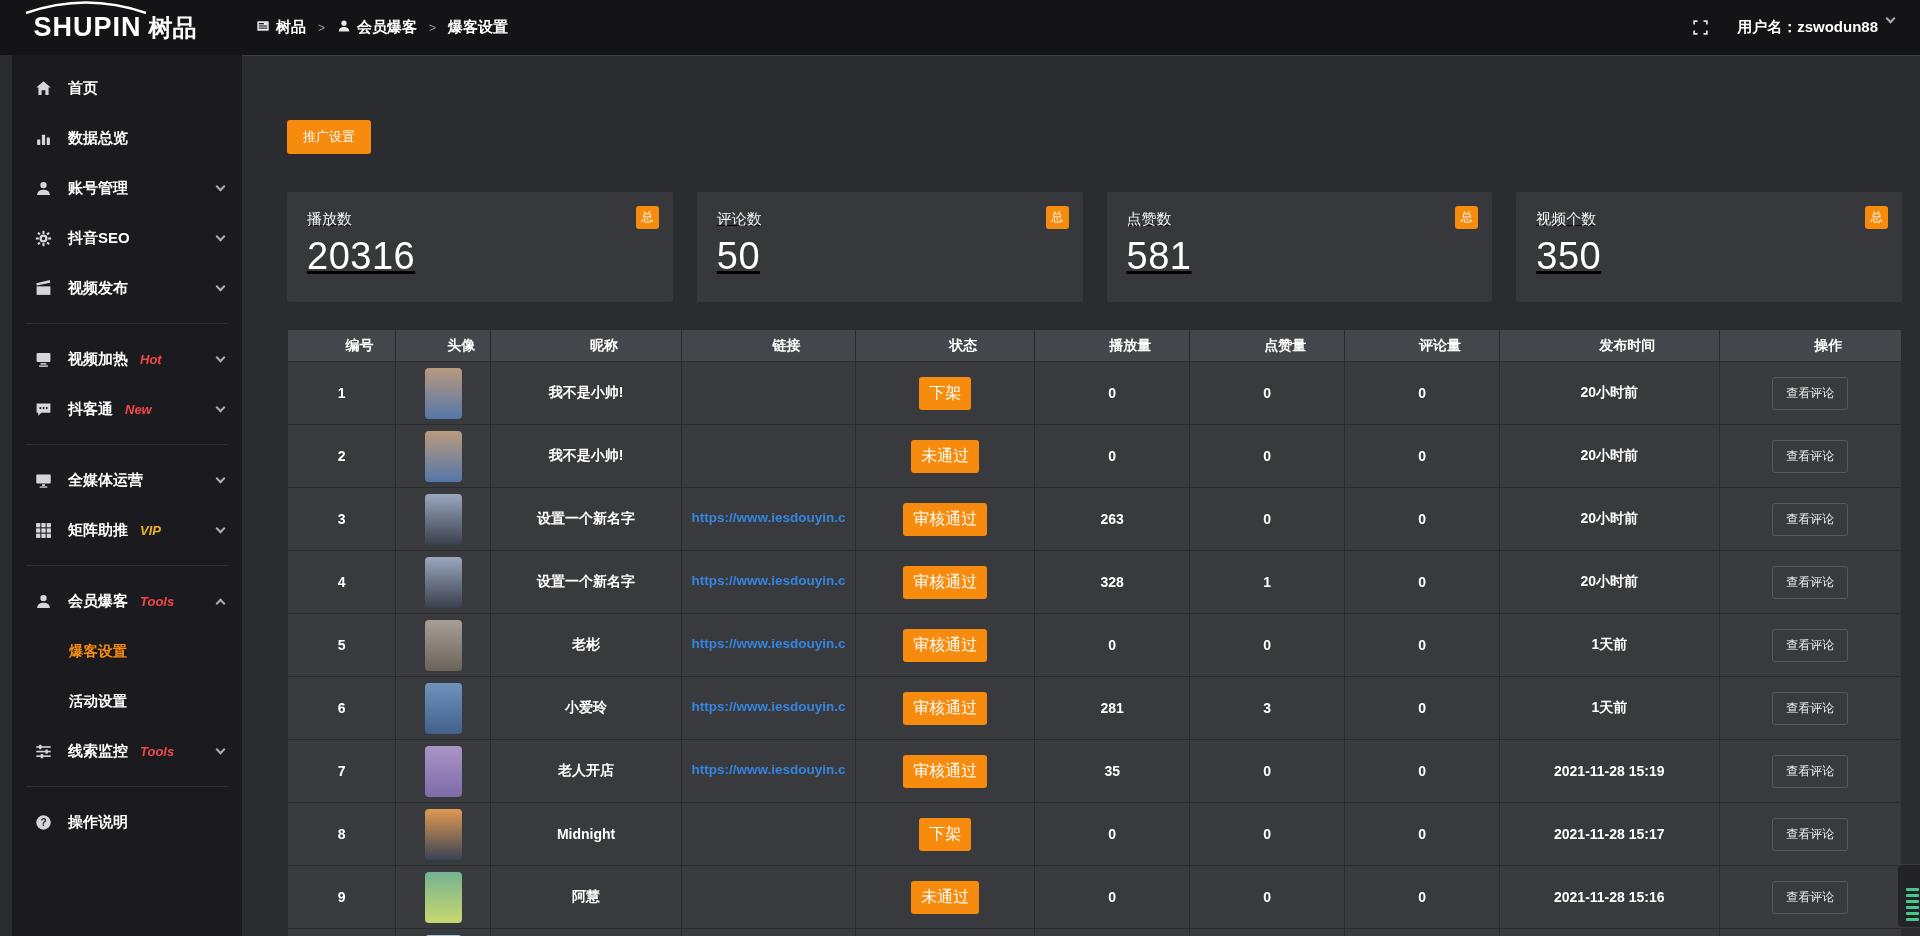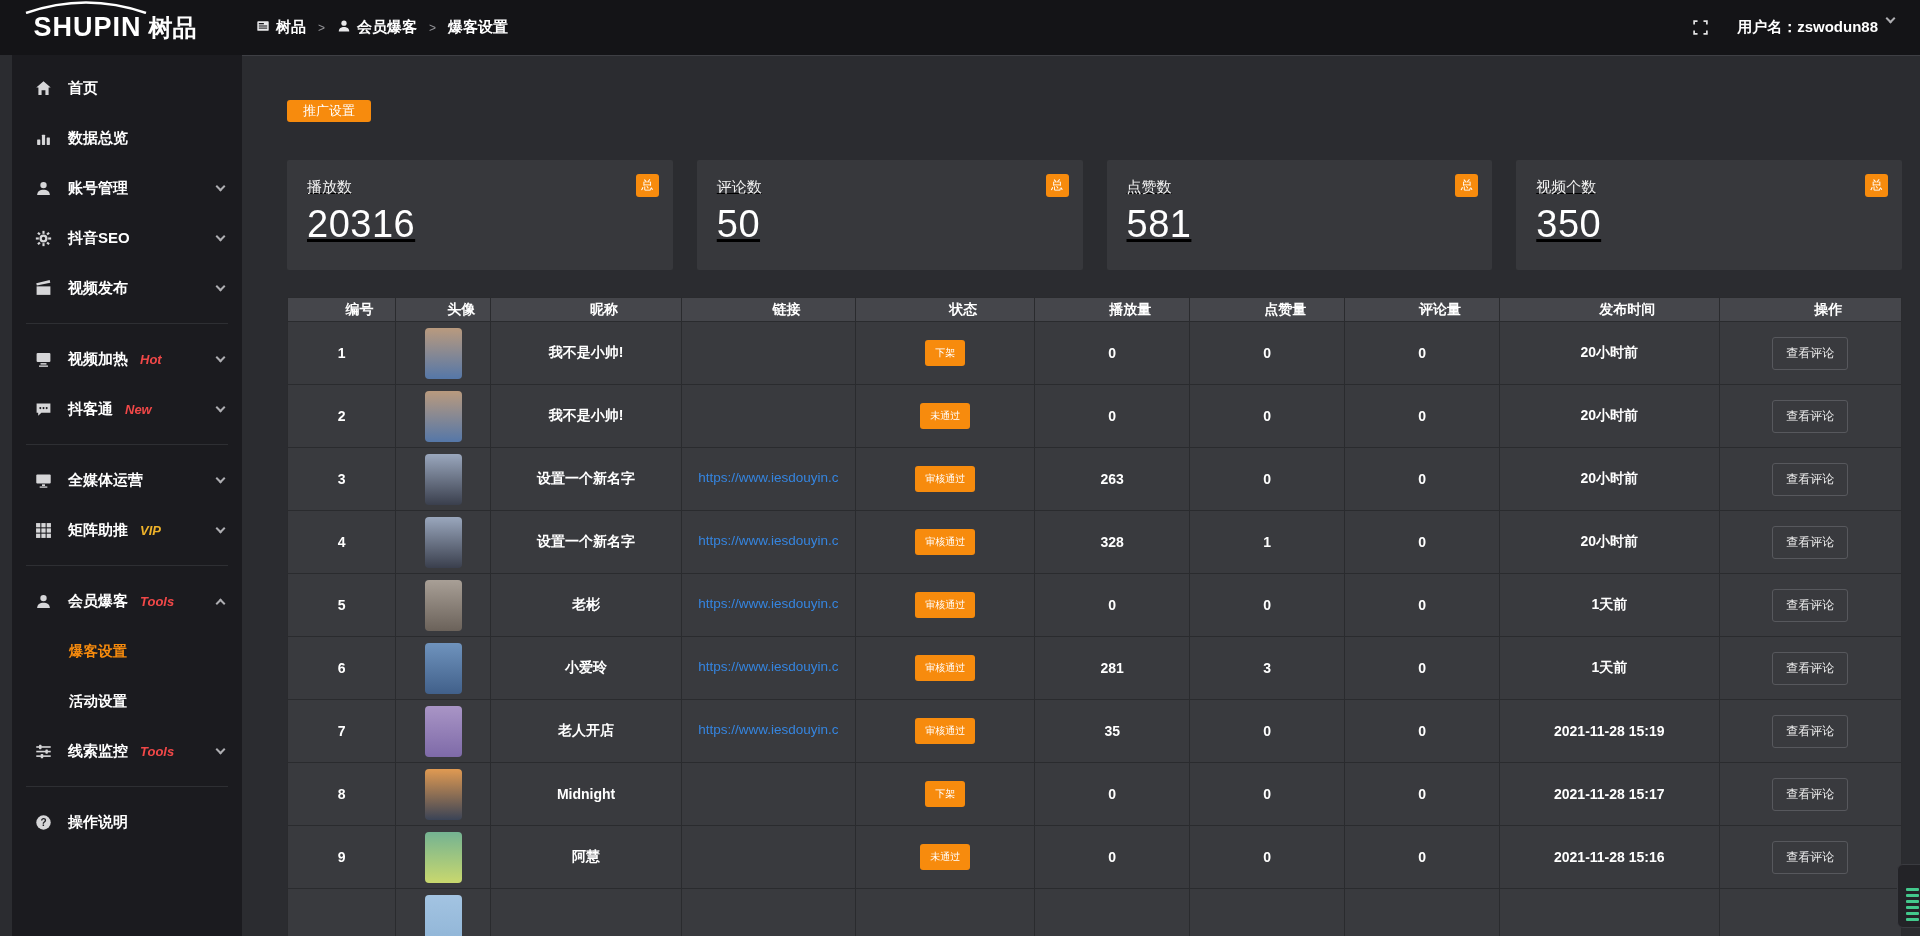--- a/index.html
+++ b/index.html
@@ -39,46 +39,46 @@
   .side-sub.active { color:#f78b0d; }
   .side-divider { border-top:1px solid #2e2f33; margin:10px 14px; }
 
   .icon svg { width:17px; height:17px; fill:#d6d6d8; }
   .crumb svg { width:14px; height:14px; fill:#e8e8ea; }
 
   
   .content { position:fixed; top:55px; left:230px; width:1690px; height:881px;
     background:#2b2c30; border-top:1px solid #3e3f44; overflow:hidden;
     padding:0 18px 0 57px; }
-  .promo-btn { margin-top:44px; background:#f78b0d; color:#fff; border:none;
-    font-size:13px; padding:2px 16px; border-radius:3px; cursor:pointer;
+  .promo-btn { margin-top:64px; background:#f78b0d; color:#fff; border:none;
+    font-size:13px; padding:8px 16px; border-radius:3px; cursor:pointer;
     font-family:inherit; }
 
   .stats-row { display:flex; gap:24px; margin-top:38px;text-decoration:underline; }
   .stat-card { flex:1; height:110px; background:#37383c; border-radius:2px;
     position:relative; padding:18px 20px; }
   .stat-label { color:#f2f2f2; font-size:15px; }
   .total-badge { position:absolute; top:14px; right:14px; width:23px; height:23px;
     background:#f78b0d; color:#fff; font-size:12px; border-radius:3px;
     display:flex; align-items:center; justify-content:center; }
   .stat-value { color:#fff; font-size:38px; margin-top:6px; letter-spacing:0.5px; }
 
   .data-table { width:100%; margin-top:27px; border-collapse:collapse;
     table-layout:fixed; }
-  .data-table th { height:24px; background:#45464b; color:#fff; font-size:14px;
+  .data-table th { height:32px; background:#45464b; color:#fff; font-size:14px;
     font-weight:bold; border:1px solid #2a2b2e;padding-left:36px; }
   .data-table td { height:63px; background:#393a3e; color:#fff; font-size:14px;
     font-weight:bold; border:1px solid #2a2b2e; text-align:center;
     vertical-align:middle; overflow:hidden; }
   .avatar { width:37px; height:51px; border-radius:4px; margin:0 auto; }
-  .cell-link { color:#3585e0; font-size:13.5px; font-weight:normal;
+  .cell-link { color:#3585e0; font-size:13.5px; font-weight:bold;
     text-decoration:none; display:inline-block; max-width:96%; overflow:hidden;
     white-space:nowrap; cursor:pointer; }
   .status-btn { display:inline-block; background:#f78b0d; color:#fff;
-    font-size:10px; font-weight:normal; padding:6px 10px; border-radius:3px;
+    font-size:16px; font-weight:normal; padding:6px 10px; border-radius:3px;
     border:none; cursor:pointer; font-family:inherit; }
   .view-btn { background:transparent; border:1px solid #57585d; color:#f0f0f0;
     font-size:12px; padding:7px 13px; border-radius:3px; cursor:pointer;
     font-family:inherit; }
 
   .float-widget { position:fixed; right:-7px; bottom:8px; width:30px; height:64px;
     background:#232327; border:1px solid #3a3b40; border-radius:6px; z-index:30;
     display:flex; flex-direction:column; justify-content:flex-end;
     align-items:center; padding:4px 0 6px; gap:3px; cursor:pointer; }
   .float-widget i { width:13px; height:3px; background:#43c98c; border-radius:1px; }

